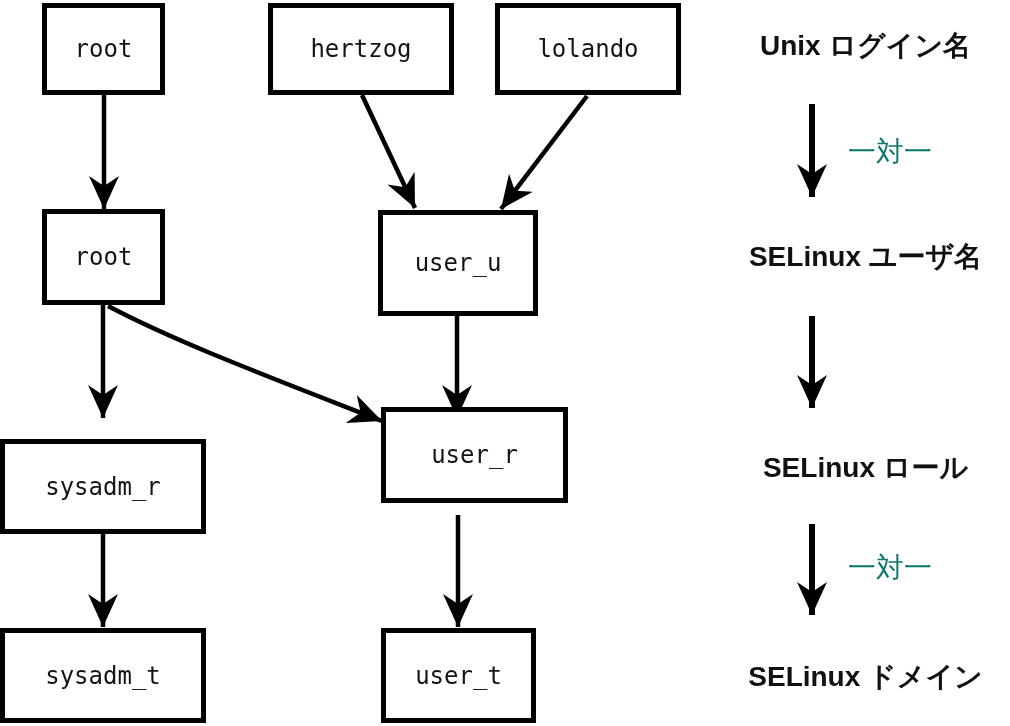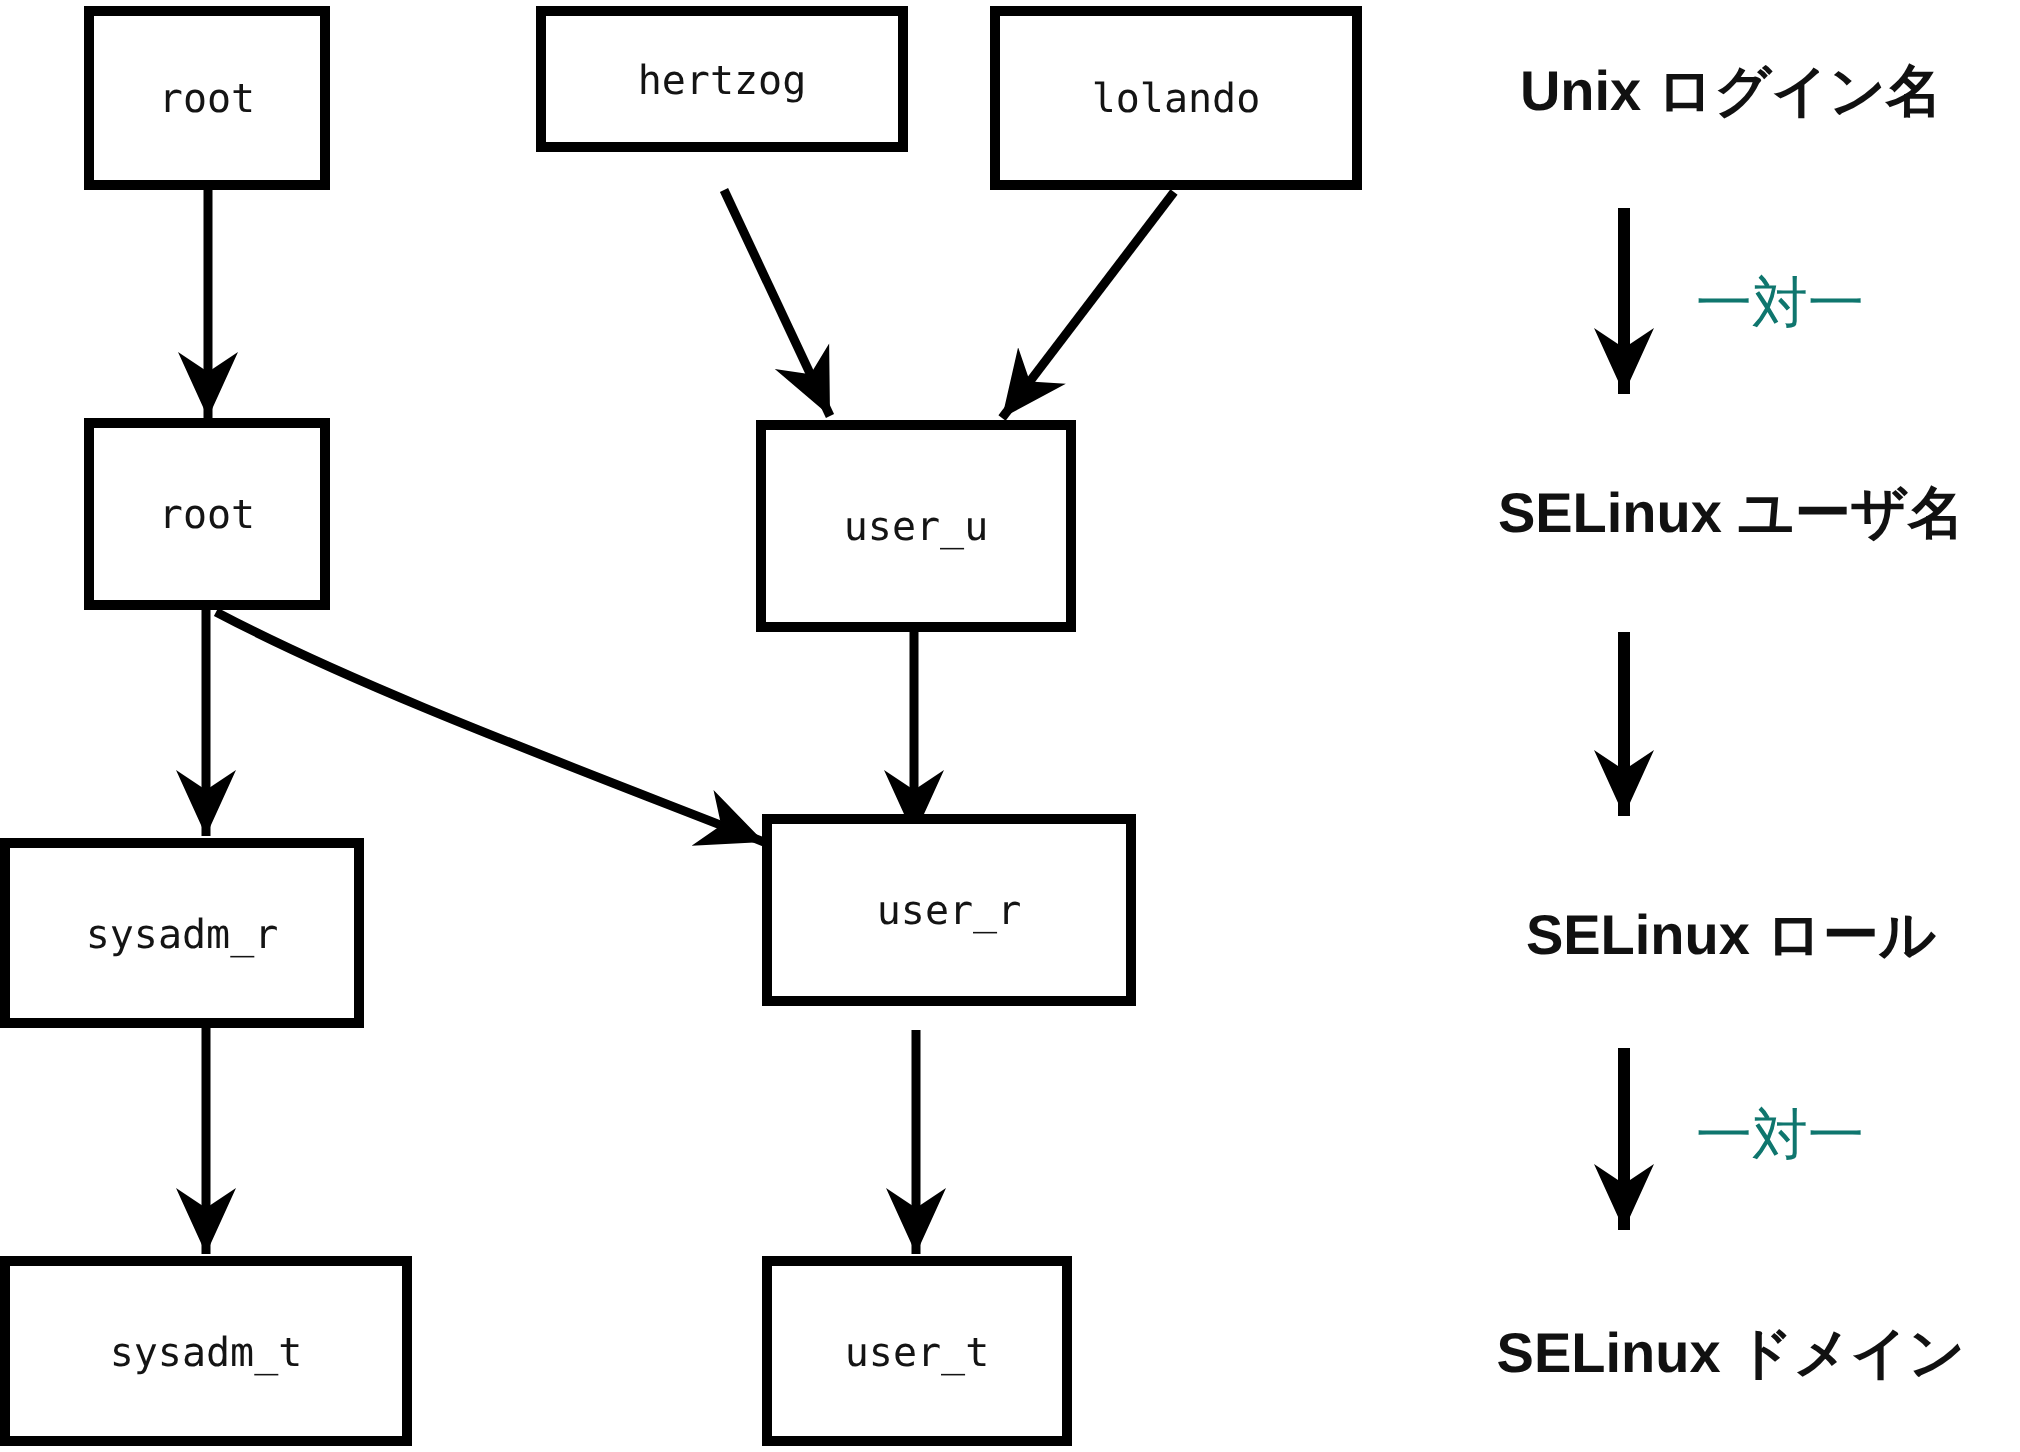--- a/index.html
+++ b/index.html
@@ -11,21 +11,21 @@
   .edges{position:absolute;left:0;top:0;z-index:1;}
   .edge{stroke:#000;stroke-width:4.5;fill:none;}
   .edge.thick{stroke-width:6;}
   .node{
     position:absolute;box-sizing:border-box;z-index:2;
     border:5px solid #000;background:#ffffff;
     display:flex;align-items:center;justify-content:center;
   }
   .node span{
     font-family:"DejaVu Sans Mono","Liberation Mono",monospace;
-    font-size:20px;font-weight:400;color:#141414;white-space:nowrap;
+    font-size:24px;font-weight:400;color:#141414;white-space:nowrap;
   }
   .level{
     position:absolute;left:718px;width:295px;z-index:2;
     text-align:center;font-weight:bold;font-size:28px;line-height:36px;
     font-family:"Liberation Sans","DejaVu Sans",sans-serif;
     color:#111;white-space:nowrap;
   }
   .relation{
     position:absolute;left:848px;z-index:2;
     font-size:28px;line-height:38px;font-weight:400;
@@ -53,35 +53,35 @@
     <path class="edge" d="M103 513 L103 627" marker-end="url(#ah)"></path>
     <path class="edge" d="M458 515 L458 627" marker-end="url(#ah)"></path>
     <path class="edge thick" d="M812 104 L812 197" marker-end="url(#ah)"></path>
     <path class="edge thick" d="M812 316 L812 408" marker-end="url(#ah)"></path>
     <path class="edge thick" d="M812 524 L812 615" marker-end="url(#ah)"></path>
   </svg>
 
   <div class="node" style="left:42px;top:3px;width:123px;height:92px">
     <span>root</span>
   </div>
-  <div class="node" style="left:268px;top:3px;width:186px;height:73px">
+  <div class="node" style="left:268px;top:3px;width:186px;height:92px">
     <span>hertzog</span>
   </div>
   <div class="node" style="left:495px;top:3px;width:186px;height:92px">
     <span>lolando</span>
   </div>
 
   <div class="node" style="left:42px;top:209px;width:123px;height:96px">
     <span>root</span>
   </div>
   <div class="node" style="left:378px;top:210px;width:160px;height:106px">
     <span>user_u</span>
   </div>
 
-  <div class="node" style="left:0px;top:419px;width:182px;height:95px">
+  <div class="node" style="left:0px;top:439px;width:206px;height:95px">
     <span>sysadm_r</span>
   </div>
   <div class="node" style="left:381px;top:407px;width:187px;height:96px">
     <span>user_r</span>
   </div>
 
   <div class="node" style="left:381px;top:628px;width:155px;height:95px">
     <span>user_t</span>
   </div>
   <div class="node" style="left:0px;top:628px;width:206px;height:95px">

